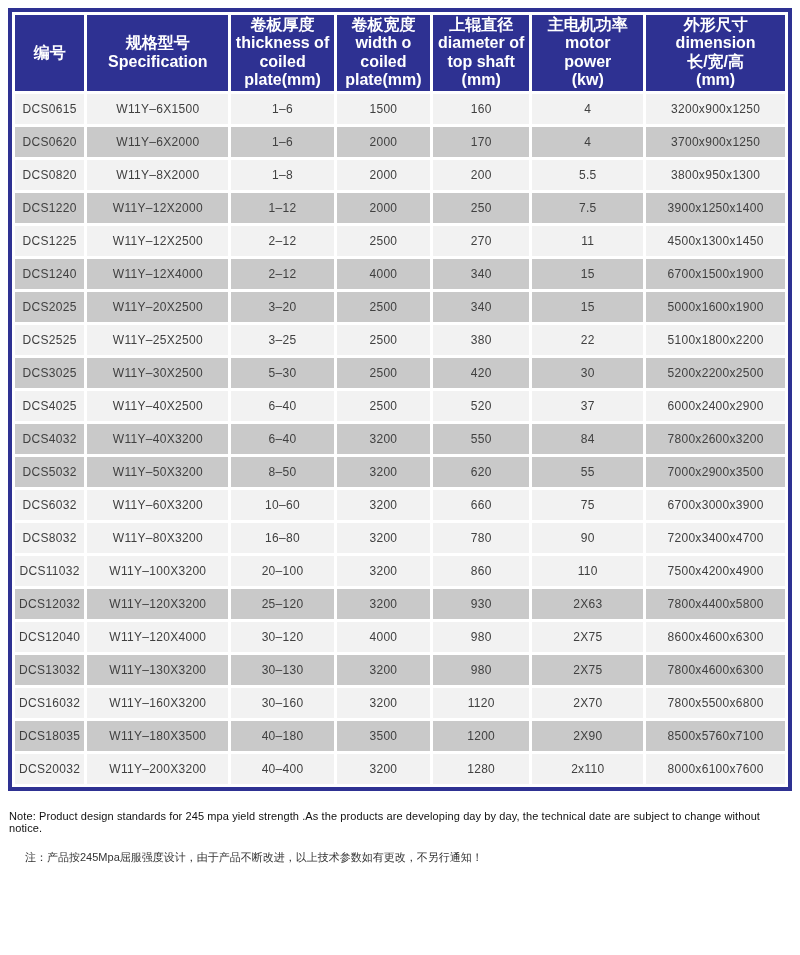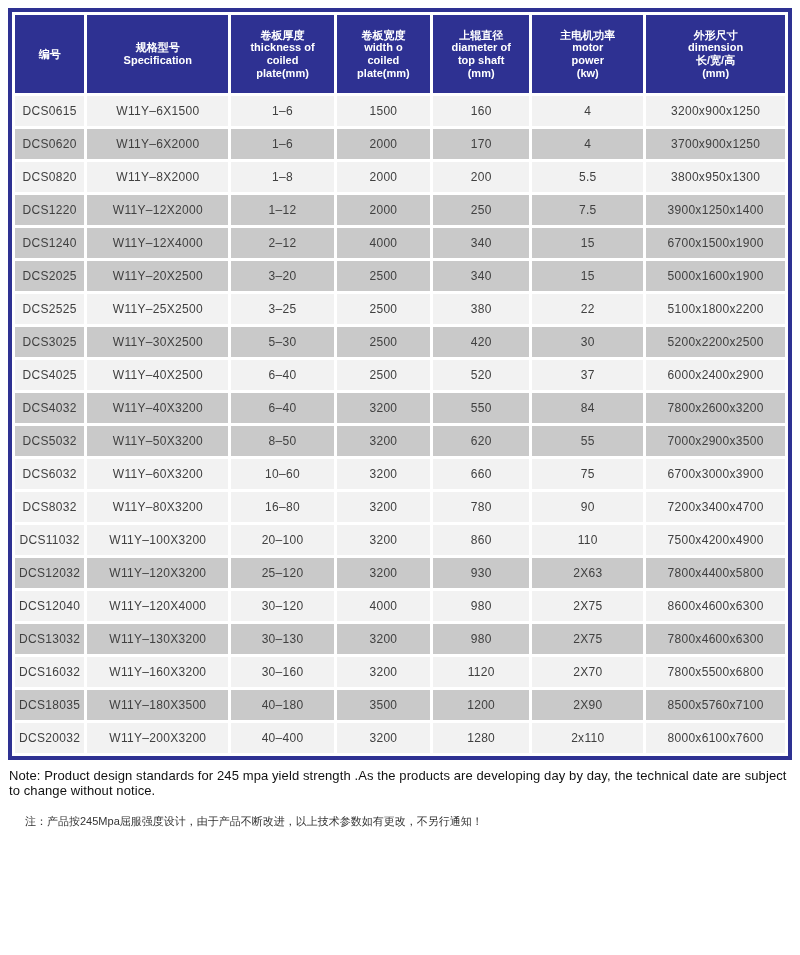--- a/index.html
+++ b/index.html
@@ -30,50 +30,50 @@
   col.c1 { width: 9.0%; }
   col.c2 { width: 18.3%; }
   col.c3 { width: 13.3%; }
   col.c4 { width: 12.1%; }
   col.c5 { width: 12.5%; }
   col.c6 { width: 14.4%; }
   col.c7 { width: 18.0%; }
   thead th {
     background: var(--header-bg, #2e3192);
     color: var(--header-text, #ffffff);
-    font-size: 11px;
+    font-size: 16px;
     font-weight: bold;
     line-height: 1.15;
     white-space: pre-line;
     text-align: center;
     vertical-align: middle;
     height: 62px;
-    padding: 8px 1px;
+    padding: 1px 1px;
   }
   tbody td {
     font-size: 12px;
     color: var(--cell-text, #404040);
     text-align: center;
     vertical-align: middle;
     height: 30px;
     padding: 0 1px;
     letter-spacing: 0.3px;
     overflow: hidden;
     white-space: nowrap;
   }
   tbody tr.light td { background: var(--row-odd-bg, #f2f2f2); }
   tbody tr.dark td  { background: var(--row-even-bg, #c9c9c9); }
   .notes {
     padding: 4px 0 0 1px;
   }
   .note-en {
-    font-size: 13px;
+    font-size: 11px;
     color: #111111;
     letter-spacing: 0.1px;
-    margin: 4px 0 1px 0;
+    margin: 15px 0 1px 0;
   }
   .note-zh {
     font-size: 11px;
     color: #333333;
     margin: 16px;
   }
 </style>
 </head>
 <body>
 
@@ -146,20 +146,29 @@
           </tr>
           <tr class="dark">
             <td>DCS1220</td>
             <td>W11Y–12X2000</td>
             <td>1–12</td>
             <td>2000</td>
             <td>250</td>
             <td>7.5</td>
             <td>3900x1250x1400</td>
           </tr>
+          <tr class="light">
+            <td>DCS1225</td>
+            <td>W11Y–12X2500</td>
+            <td>2–12</td>
+            <td>2500</td>
+            <td>270</td>
+            <td>11</td>
+            <td>4500x1300x1450</td>
+          </tr>
           <tr class="dark">
             <td>DCS1240</td>
             <td>W11Y–12X4000</td>
             <td>2–12</td>
             <td>4000</td>
             <td>340</td>
             <td>15</td>
             <td>6700x1500x1900</td>
           </tr>
           <tr class="dark">

